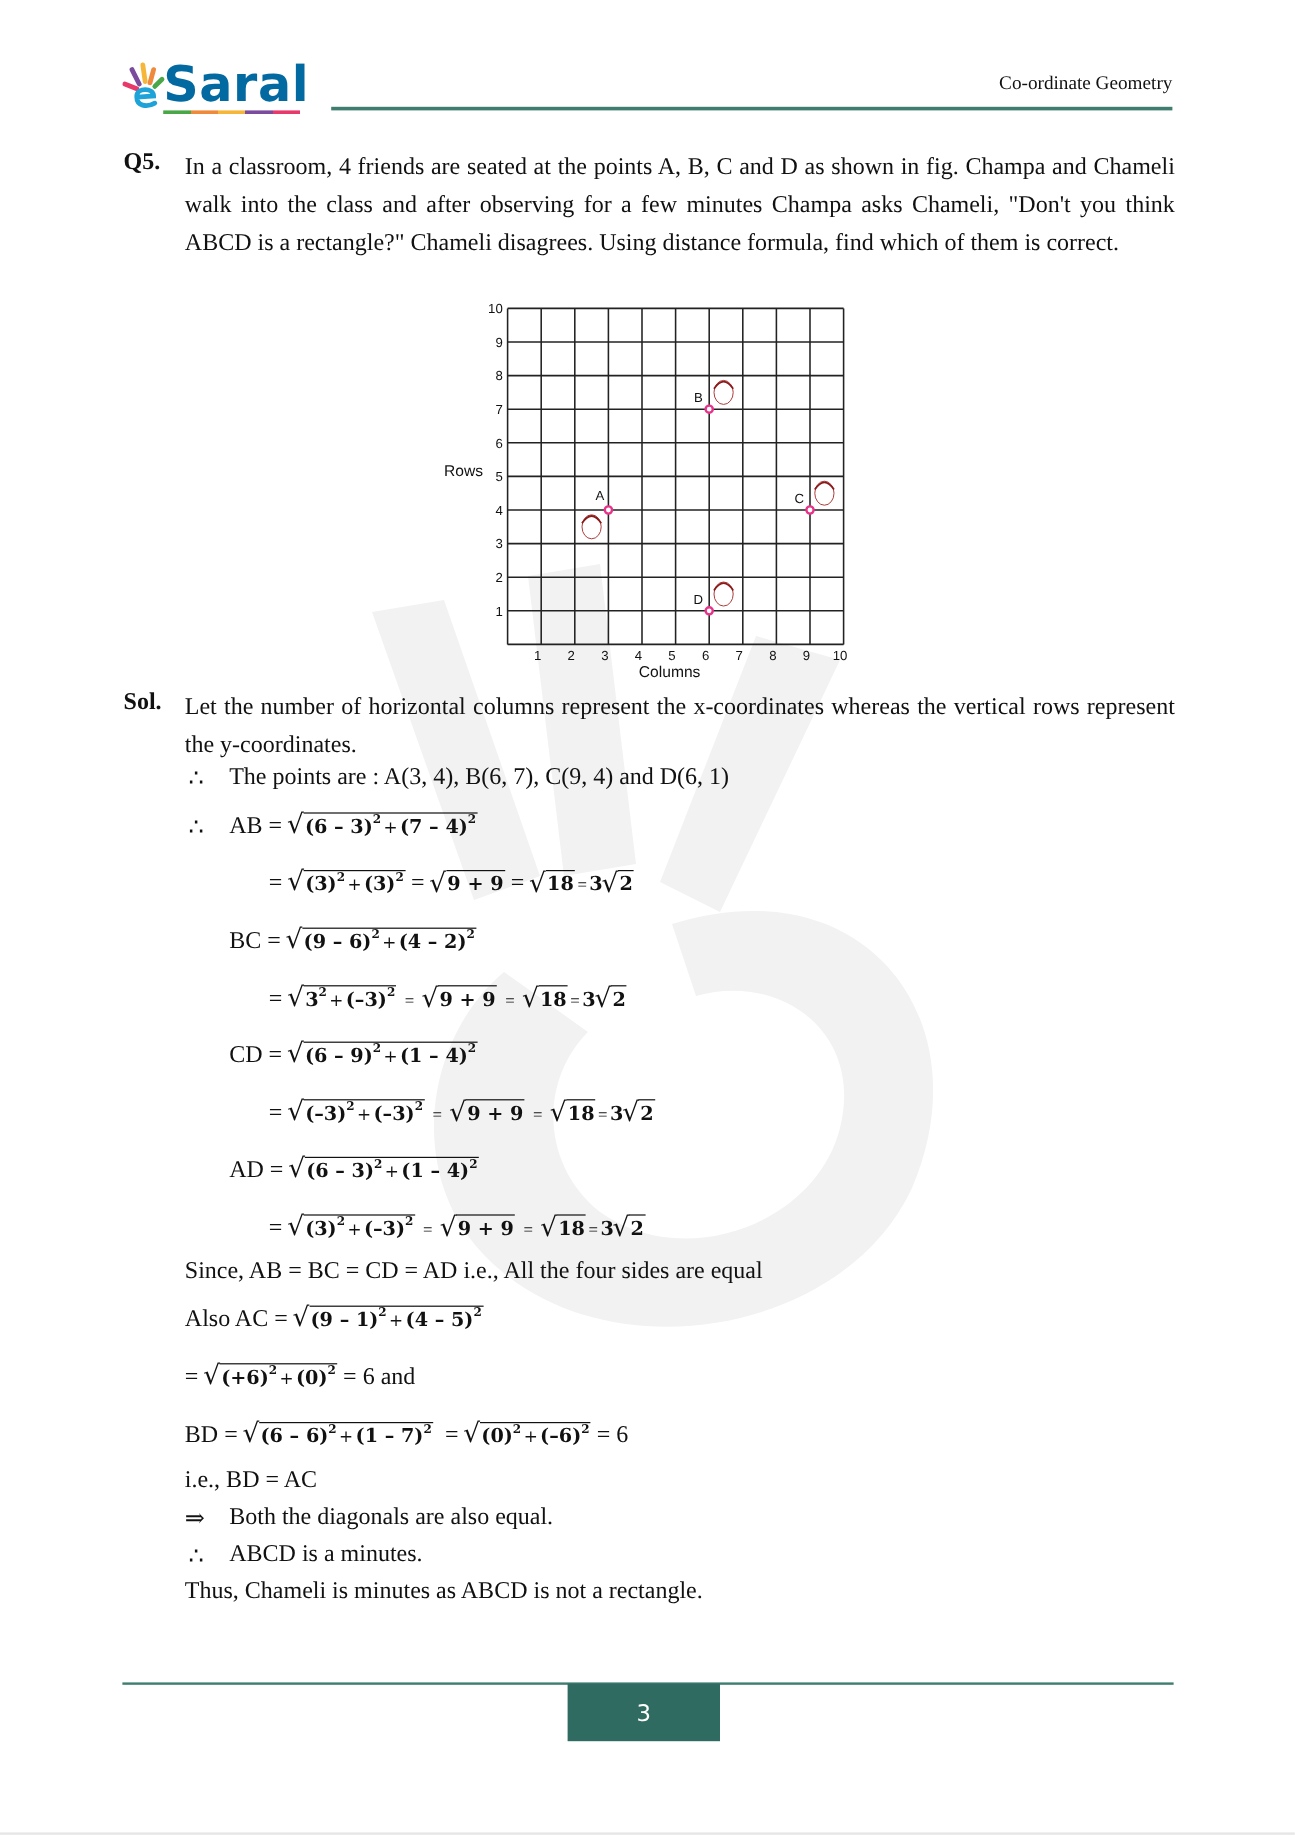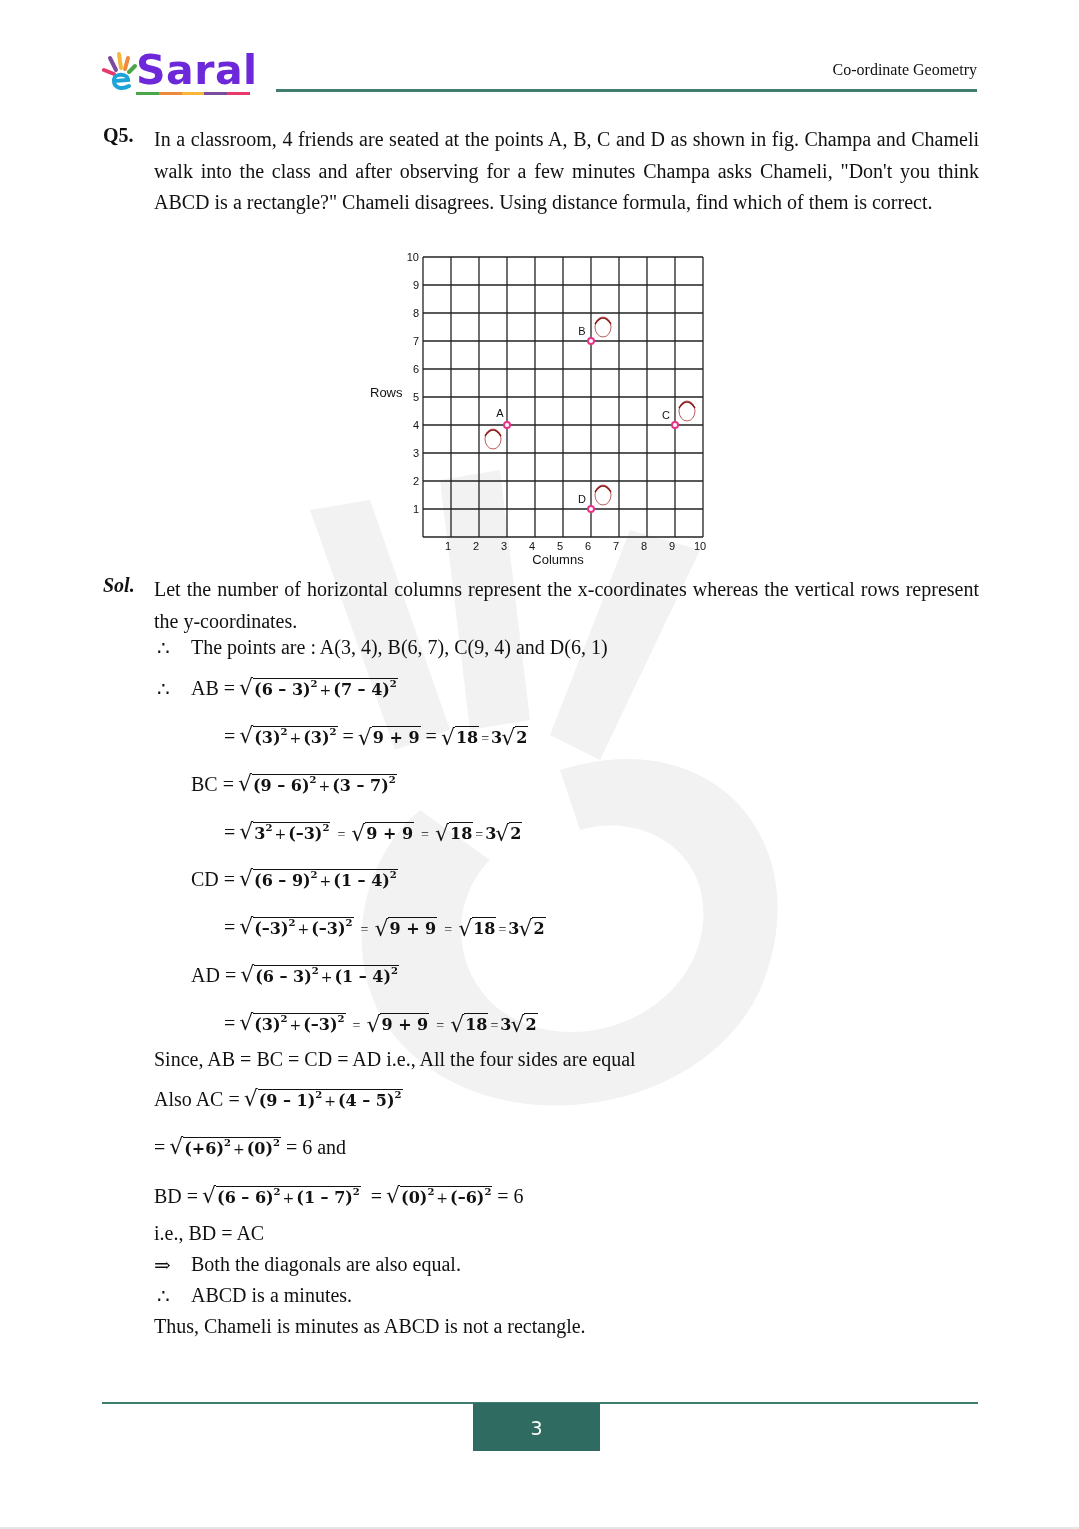--- a/index.html
+++ b/index.html
@@ -1,21 +1,21 @@
 <!DOCTYPE html>
 <html><head>
 <meta charset="utf-8">
 <style>
   html, body { margin:0; padding:0; background:#ffffff; }
   body { width:1079px; height:1529px; position:relative; overflow:hidden;
          font-family:"Liberation Serif", "DejaVu Serif", serif; color:#111; }
   .watermark { position:absolute; left:300px; top:470px; width:520px; height:700px; z-index:0; pointer-events:none; }
   .logo { position:absolute; left:102px; top:48px; height:48px; z-index:2; }
   .logo-text { position:absolute; left:34px; top:-2px; font-family:"DejaVu Sans", sans-serif; font-weight:bold;
-               font-size:41px; color:#6d28d9; letter-spacing:0.5px; }
+               font-size:41px; color:#0369a1; letter-spacing:0.5px; }
   .logo-bar { position:absolute; left:34px; top:44px; width:114px; height:3px;
               background:linear-gradient(to right,#4aa748 0 20%,#ef8a3c 20% 40%,#f6b63a 40% 60%,#7b4b9e 60% 80%,#e73a6b 80% 100%); }
   .header-line { position:absolute; left:276px; top:89px; width:701px; height:3px; background:#3f7d6e; z-index:1; }
   .header-title { position:absolute; right:102px; top:61px; font-size:16px; color:#111; z-index:2; }
   .qlabel { position:absolute; left:103px; font-weight:bold; font-size:20px; }
   .para { position:absolute; left:154px; width:825px; text-align:justify; font-size:20px; line-height:31.5px; z-index:2; }
   .line { position:absolute; font-size:20px; white-space:nowrap; z-index:2; }
 
   .math { font-family:"DejaVu Serif", serif; font-weight:bold; font-size:16px; }
   .sqrt { display:inline-block; position:relative; padding-left:13px; }
@@ -130,21 +130,21 @@
       </g>
       <g>
         <ellipse cx="243" cy="243" rx="8" ry="10" fill="#fff" stroke="#a33" stroke-width="0.8"></ellipse>
         <path d="M235 240 Q243 228 251 240" fill="none" stroke="#8a1a1a" stroke-width="1.5"></path>
         <circle cx="231" cy="257" r="3" fill="#fff" stroke="#e8338a" stroke-width="2"></circle>
         <text x="222" y="251" font-family="Liberation Sans, sans-serif" font-size="11" text-anchor="middle" fill="#111">D</text>
       </g>
     </g>
 </svg>
 
-<div class="qlabel" style="top:574px;font-style:italic;">Sol.</div>
+<div class="qlabel" style="top:574px;">Sol.</div>
 <div class="para" style="top:574px;">Let the number of horizontal columns represent the x-coordinates whereas the vertical rows represent the y-coordinates.</div>
 
 <div class="line" style="left:157px;top:636px;">∴</div>
 <div class="line" style="left:191px;top:636px;">The points are : A(3, 4), B(6, 7), C(9, 4) and D(6, 1)</div>
 
 <div class="line" style="left:157px;top:677px;">∴</div>
 <div class="line" style="left:191px;top:677px;">
   <span>AB =</span>
   <span class="math sqrt"><span class="rad"><span>(6 – 3)</span><sup>2</sup><span class="op">+</span><span>(7 – 4)</span><sup>2</sup></span></span>
 </div>
@@ -152,21 +152,21 @@
   <span>=</span>
   <span class="math sqrt"><span class="rad"><span>(3)</span><sup>2</sup><span class="op">+</span><span>(3)</span><sup>2</sup></span></span>
   <span>=</span>
   <span class="math sqrt"><span class="rad">9 + 9</span></span>
   <span>=</span>
   <span class="math sqrt"><span class="rad">18</span></span><span class="op">=</span><span class="math">3</span><span class="math sqrt"><span class="rad">2</span></span>
 </div>
 
 <div class="line" style="left:191px;top:773px;">
   <span>BC =</span>
-  <span class="math sqrt"><span class="rad"><span>(9 – 6)</span><sup>2</sup><span class="op">+</span><span>(3 – 7)</span><sup>2</sup></span></span>
+  <span class="math sqrt"><span class="rad"><span>(9 – 6)</span><sup>2</sup><span class="op">+</span><span>(4 – 2)</span><sup>2</sup></span></span>
 </div>
 <div class="line" style="left:224px;top:821px;">
   <span>=</span>
   <span class="math sqrt"><span class="rad"><span>3</span><sup>2</sup><span class="op">+</span><span>(–3)</span><sup>2</sup></span></span>
   <span class="op">=</span>
   <span class="math sqrt"><span class="rad">9 + 9</span></span>
   <span class="op">=</span>
   <span class="math sqrt"><span class="rad">18</span></span><span class="op">=</span><span class="math">3</span><span class="math sqrt"><span class="rad">2</span></span>
 </div>
 

